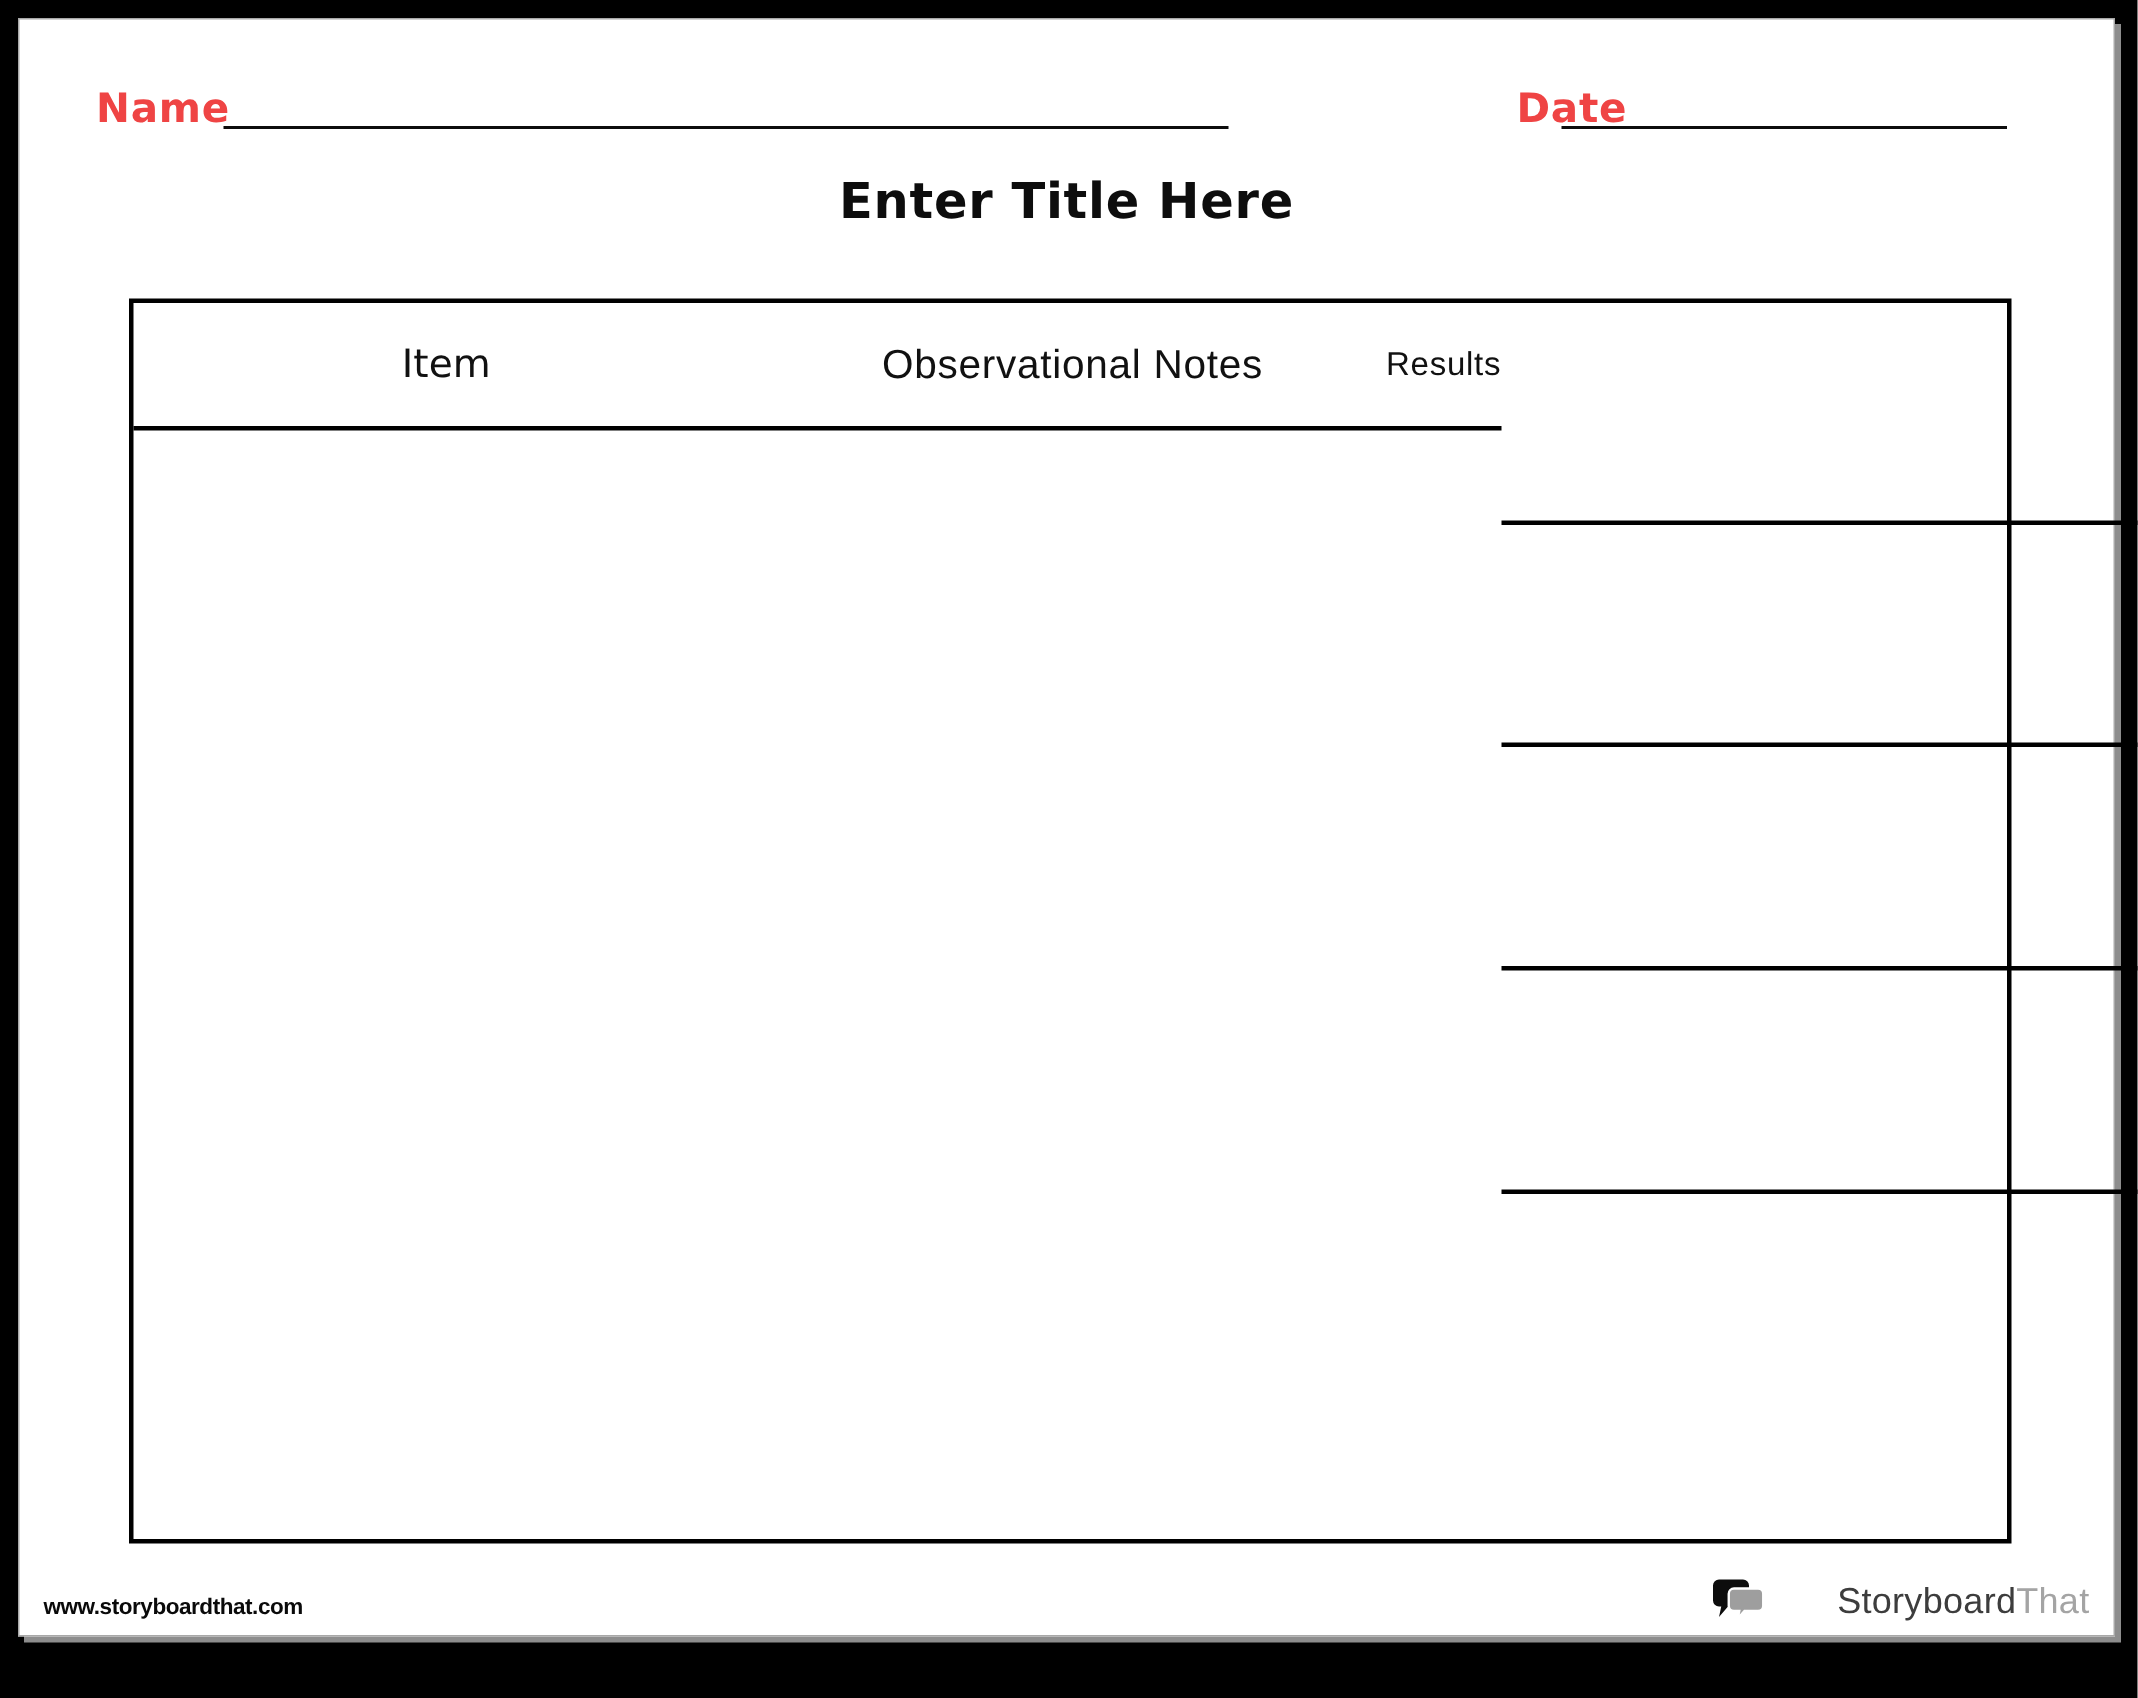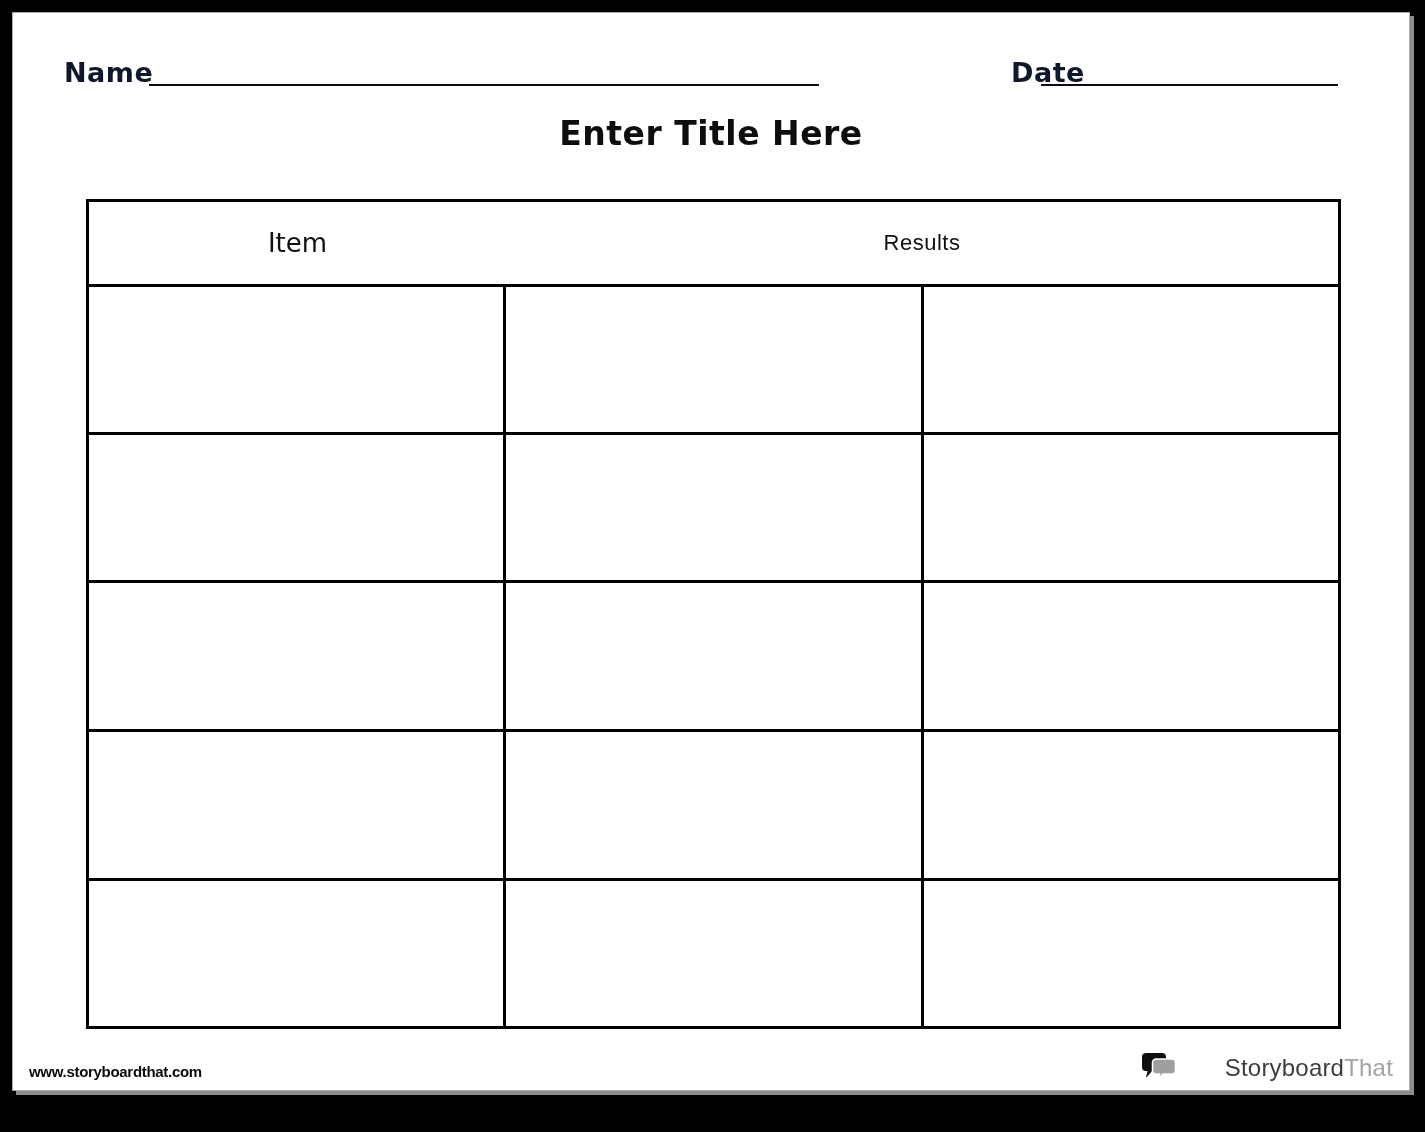--- a/index.html
+++ b/index.html
@@ -16,21 +16,21 @@
     width: 1398px; height: 1079px;
     background: #fff;
     border: 1px solid #a8a8a8;
     box-shadow: 4px 4px 0 #8d8d8d;
   }
   
   .label-text {
     position: absolute;
     font-size: 27px;
     font-weight: 600;
-    color: #0f172a;
+    color: #ef4444;
     letter-spacing: 0.5px;
   }
   .name-label { left: 51px; top: 44px; }
   .date-label { left: 998px; top: 44px; }
   .write-line {
     position: absolute;
     height: 0;
     border-bottom: 2.5px solid #0d0d0d;
   }
   .name-line { left: 136px; top: 71px; width: 670px; }
@@ -46,21 +46,21 @@
     color: #0d0d0d;
     letter-spacing: 0.5px;
   }
   
   .obs-table {
     position: absolute;
     left: 73px; top: 186px;
     width: 1255px; height: 830px;
     border: 3px solid #000;
     display: flex;
-    flex-direction: column;
+    flex-direction: row;
     background: #fff;
   }
   .thead {
     height: 85px;
     flex: 0 0 85px;
     display: flex;
     border-bottom: 3px solid #000;
   }
   .th {
     display: flex;
@@ -139,20 +139,21 @@
   <div class="write-line name-line"></div>
 
   <span class="label-text date-label">Date</span>
   <div class="write-line date-line"></div>
 
   <div class="title">Enter Title Here</div>
 
   <div class="obs-table">
     <div class="thead">
       <div class="th th-item">Item</div>
+      <div class="th th-notes">Observational Notes</div>
       <div class="th th-results">Results</div>
     </div>
     <div class="tbody" id="table-body">
         <div class="trow trow-0">
           <div class="tcell tcell-0"></div>
           <div class="tcell tcell-1"></div>
           <div class="tcell tcell-2"></div>
         </div>
         <div class="trow trow-1">
           <div class="tcell tcell-0"></div>

